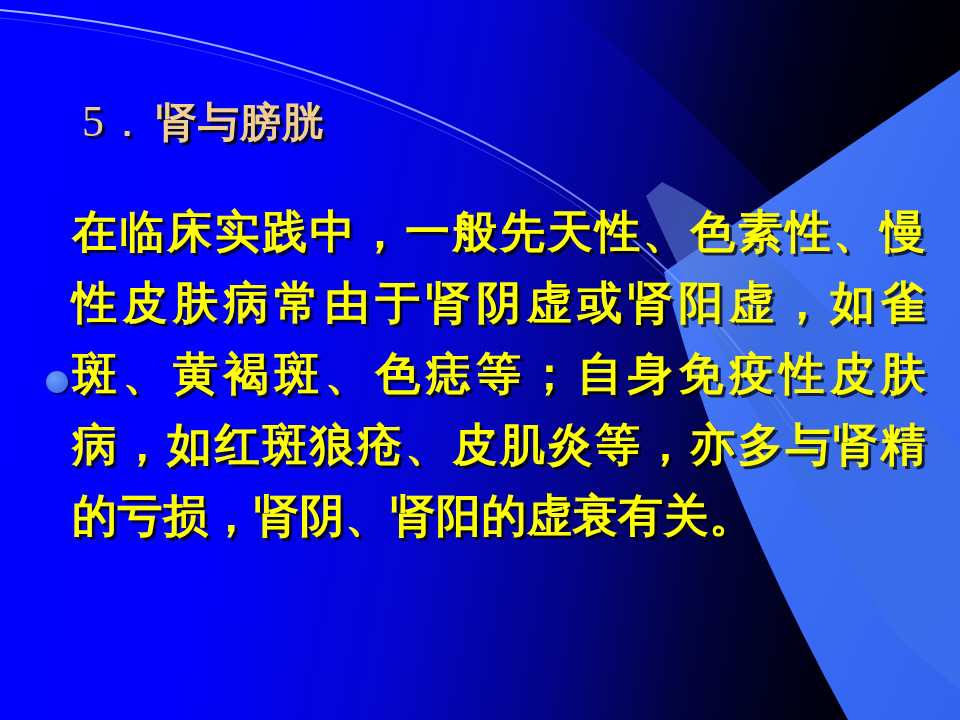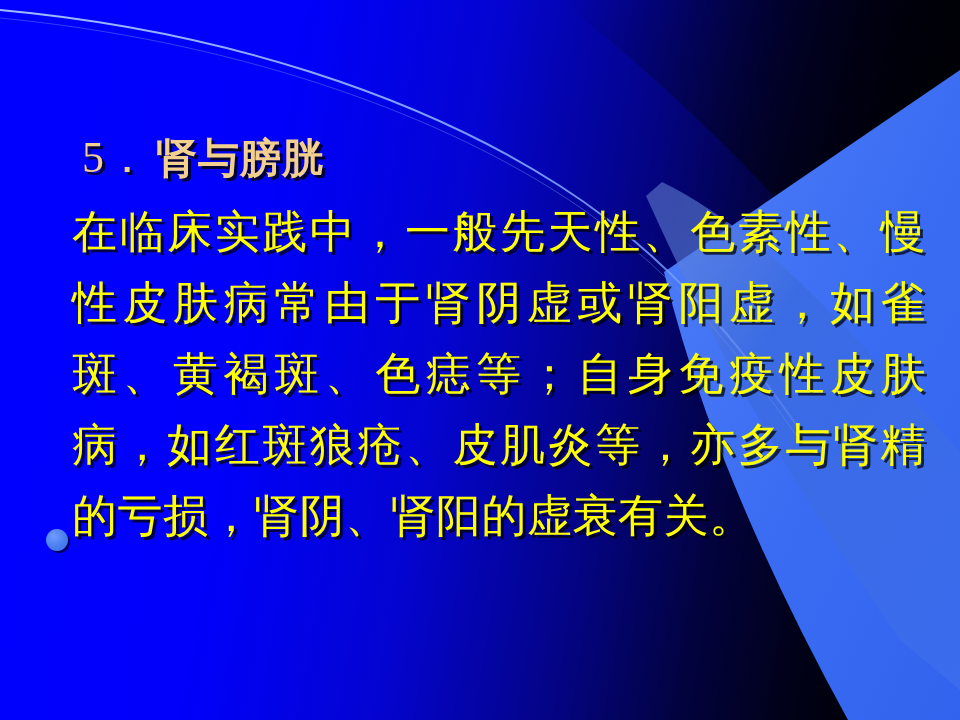--- a/index.html
+++ b/index.html
@@ -39,21 +39,20 @@
     position: absolute;
     left: 82px;
     top: 99px;
     font-size: 41px;
     font-weight: bold;
     letter-spacing: 1px;
     color: #f3cf8e;
     text-shadow: 3px 3px 0 rgba(0,0,0,0.78);
     white-space: nowrap;
     line-height: 1.05;
-    margin-top: 36px;
   }
   #title .num {
     font-family: "Liberation Serif", serif;
     font-weight: normal;
     font-size: 44px;
   }
   #title .ttext {
     font-family: "DejaVu Sans", sans-serif;
     font-weight: bold;
     margin-left: 6px;
@@ -61,21 +60,22 @@
 
   
   #body-block {
     position: absolute;
     left: 46px;
     top: 196px;
     width: 880px;
   }
   .bullet-row {
     display: flex;
-    align-items: flex-end;
+    align-items: center;
+    font-weight: bold;
   }
   .bullet-dot {
     flex: 0 0 auto;
     width: 22px;
     height: 22px;
     margin-top: 16px;
     margin-right: 4px;
     border-radius: 50%;
     background: radial-gradient(circle at 36% 32%, #6f9bff 0%, #4a7dee 55%, #3a6ee0 100%);
     box-shadow: 2px 2px 0 rgba(0,0,0,0.62);

